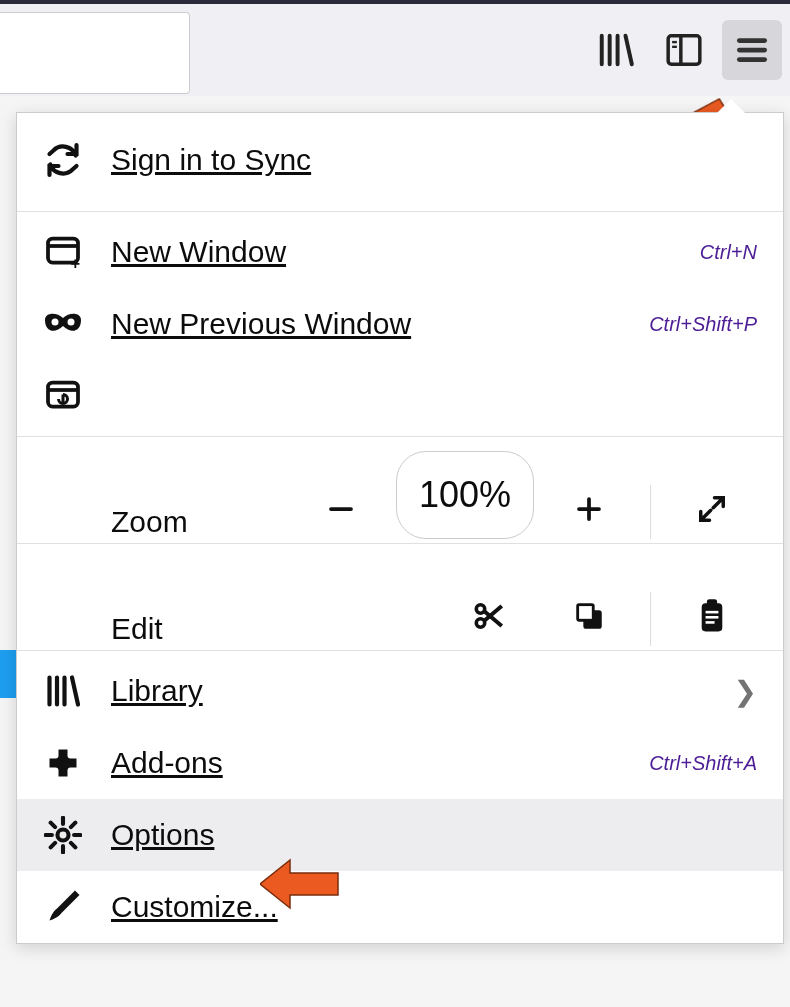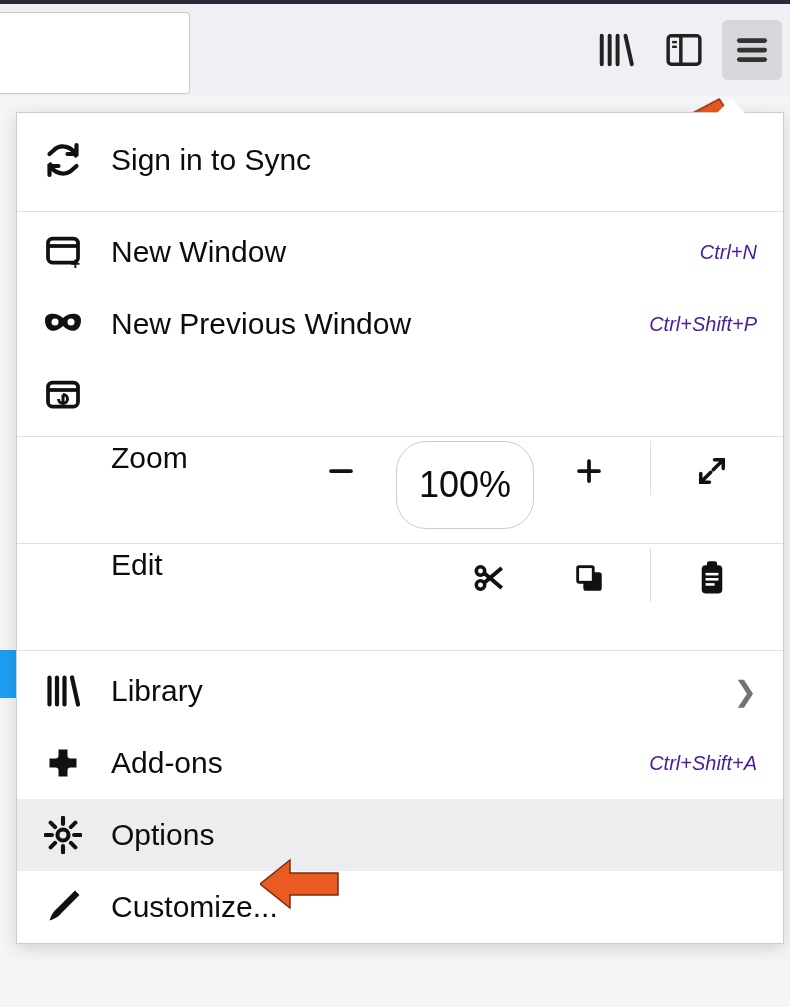--- a/index.html
+++ b/index.html
@@ -79,26 +79,26 @@
 .sep { height: 1px; background: #e0e0e2; margin: 4px 0; }
 .ic {
   width: 40px;
   height: 40px;
   flex: 0 0 40px;
   margin-right: 28px;
   display: flex;
   align-items: center;
   justify-content: center;
 }
-.label { flex: 1; }
+.label { flex: 1; text-decoration: underline; }
 .shortcut { color: #4c1d95; font-size: 20px; font-style: italic; }
 .chev { color: #737373; font-size: 28px; }
 .controls-row {
   display: flex;
-  align-items: flex-start;
+  align-items: flex-end;
   height: 98px;
   padding: 0 26px;
   gap: 10px;
 }
 .ctrl-lbl {
   flex: 0 0 auto;
   margin-left: 68px;
   margin-right: auto;
 }
 .ctrl-btn {

